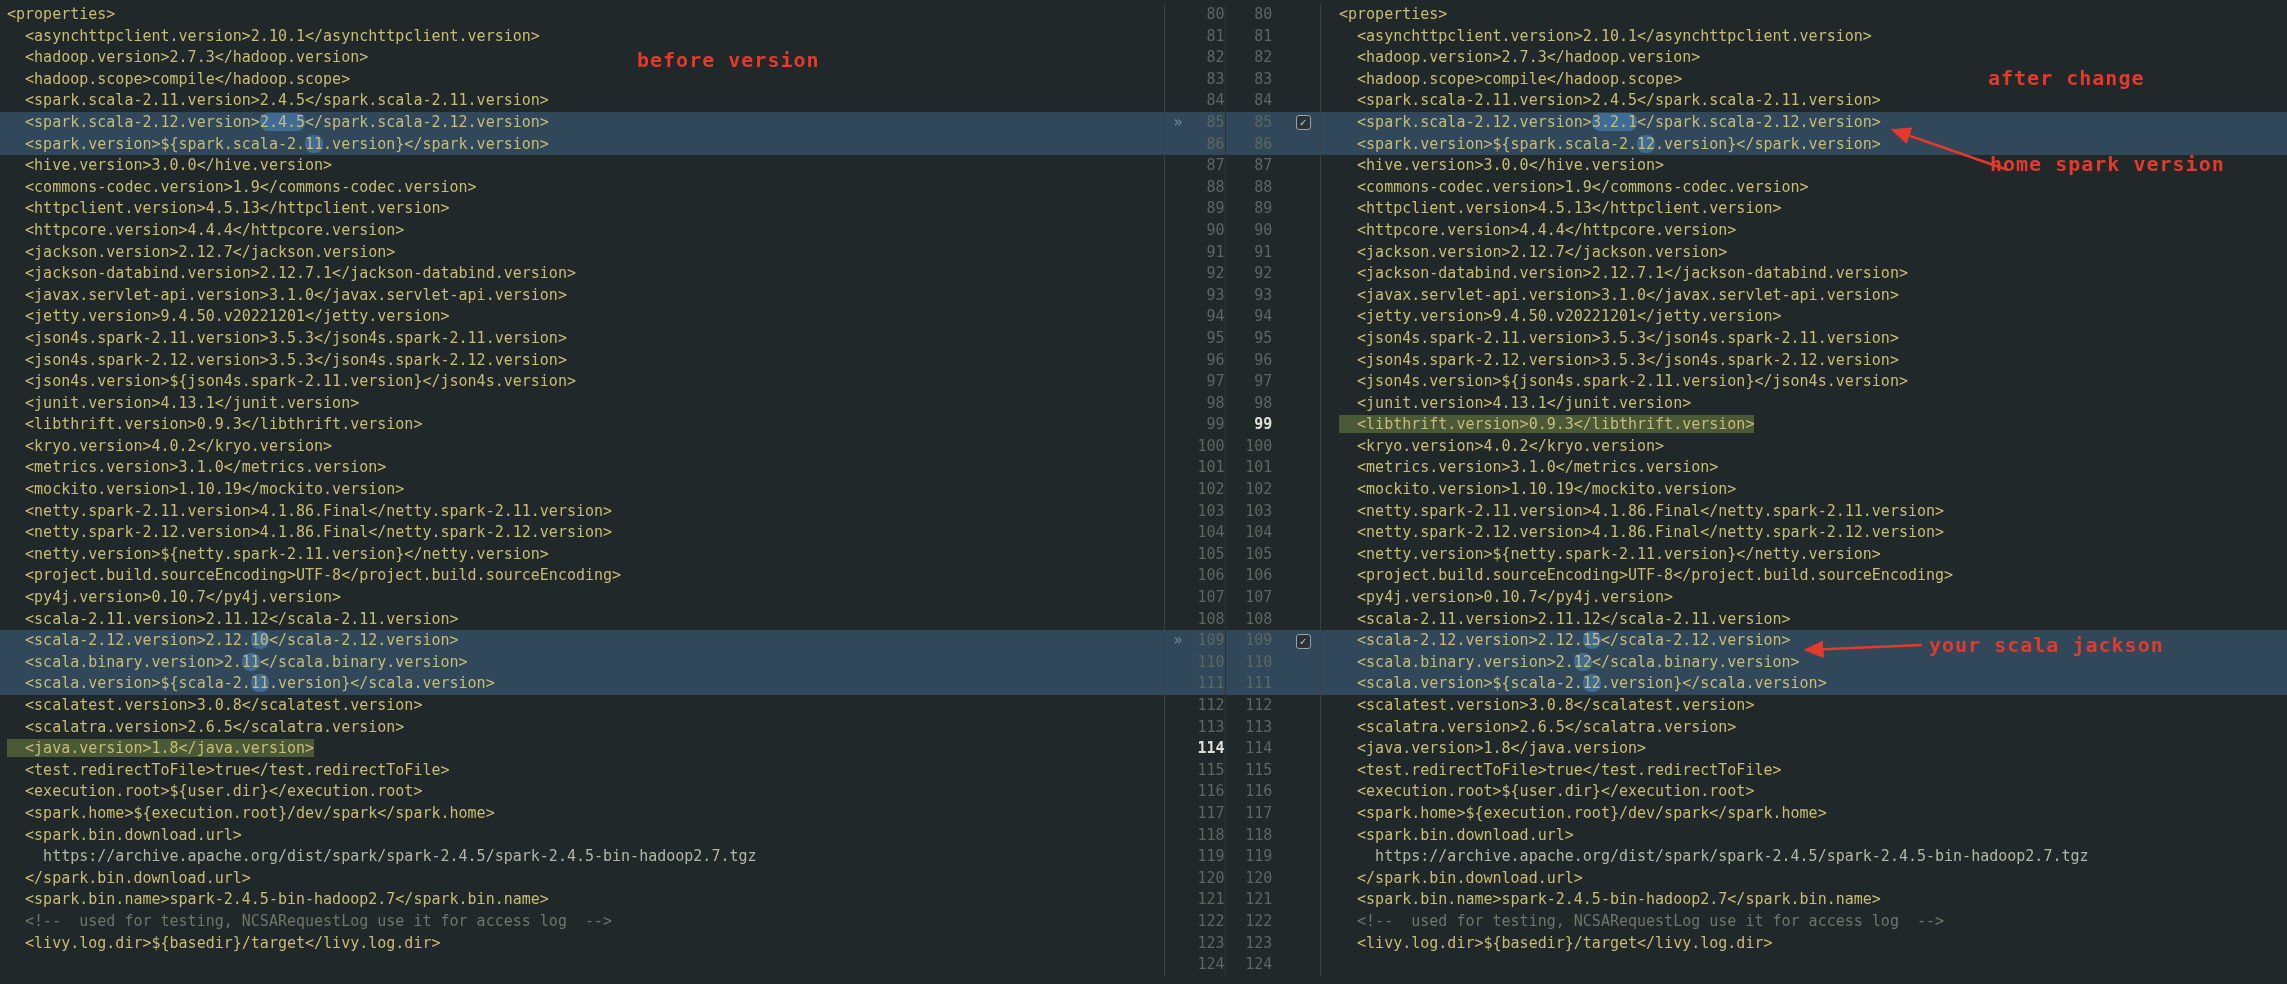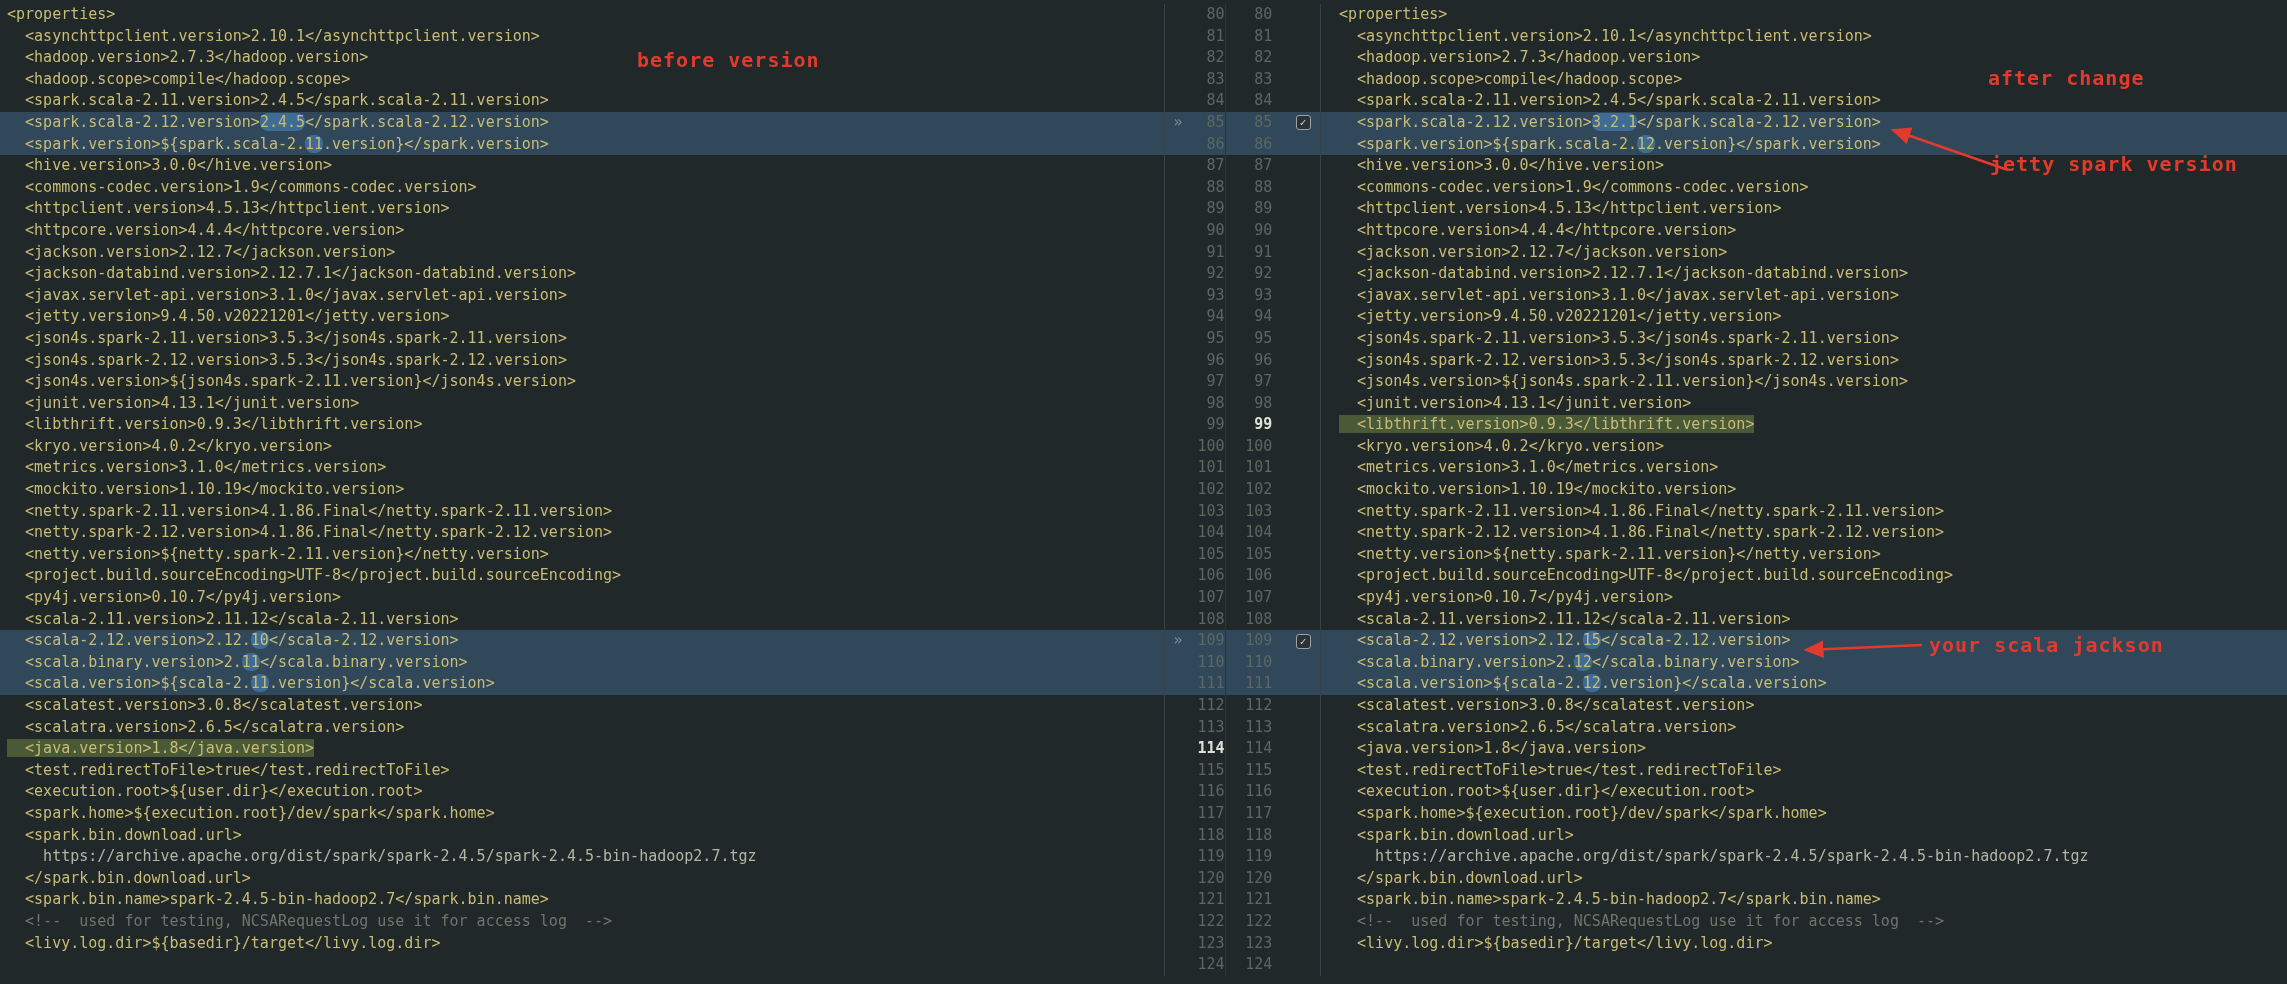--- a/index.html
+++ b/index.html
@@ -82,21 +82,21 @@
       <div class="row"><div class="code left"><span class="tok plain">    https://archive.apache.org/dist/spark/spark-2.4.5/spark-2.4.5-bin-hadoop2.7.tgz</span></div><div class="gutter"><span class="chevron"></span><span class="num">119</span><span class="num n2">119</span><span class="cbw"></span></div><div class="code right"><span class="tok plain">    https://archive.apache.org/dist/spark/spark-2.4.5/spark-2.4.5-bin-hadoop2.7.tgz</span></div></div>
       <div class="row"><div class="code left"><span class="tok">  &lt;/spark.bin.download.url&gt;</span></div><div class="gutter"><span class="chevron"></span><span class="num">120</span><span class="num n2">120</span><span class="cbw"></span></div><div class="code right"><span class="tok">  &lt;/spark.bin.download.url&gt;</span></div></div>
       <div class="row"><div class="code left"><span class="tok">  &lt;spark.bin.name&gt;spark-2.4.5-bin-hadoop2.7&lt;/spark.bin.name&gt;</span></div><div class="gutter"><span class="chevron"></span><span class="num">121</span><span class="num n2">121</span><span class="cbw"></span></div><div class="code right"><span class="tok">  &lt;spark.bin.name&gt;spark-2.4.5-bin-hadoop2.7&lt;/spark.bin.name&gt;</span></div></div>
       <div class="row"><div class="code left"><span class="tok comment">  &lt;!--  used for testing, NCSARequestLog use it for access log  --&gt;</span></div><div class="gutter"><span class="chevron"></span><span class="num">122</span><span class="num n2">122</span><span class="cbw"></span></div><div class="code right"><span class="tok comment">  &lt;!--  used for testing, NCSARequestLog use it for access log  --&gt;</span></div></div>
       <div class="row"><div class="code left"><span class="tok">  &lt;livy.log.dir&gt;${basedir}/target&lt;/livy.log.dir&gt;</span></div><div class="gutter"><span class="chevron"></span><span class="num">123</span><span class="num n2">123</span><span class="cbw"></span></div><div class="code right"><span class="tok">  &lt;livy.log.dir&gt;${basedir}/target&lt;/livy.log.dir&gt;</span></div></div>
       <div class="row"><div class="code left"><span class="tok"></span></div><div class="gutter"><span class="chevron"></span><span class="num">124</span><span class="num n2">124</span><span class="cbw"></span></div><div class="code right"><span class="tok"></span></div></div>
     </div>
 
   <div class="annot" style="left:637px;top:48px">before version</div>
   <div class="annot" style="left:1988px;top:66px">after change</div>
-  <div class="annot" style="left:1990px;top:152px">jetty spark version</div>
+  <div class="annot" style="left:1990px;top:152px">home spark version</div>
   <div class="annot" style="left:1929px;top:633px">your scala jackson</div>
 
   <svg id="arrows" width="2287" height="984">
     <defs>
       <marker id="ah" markerWidth="9" markerHeight="8" refX="7" refY="3.5" orient="auto">
         <path d="M0,0 L8,3.5 L0,7 Z" style="fill:var(--red)"></path>
       </marker>
     </defs>
     <line x1="2008" y1="170" x2="1893" y2="130" style="stroke:var(--red);stroke-width:2.5" marker-end="url(#ah)"></line>
     <line x1="1922" y1="645" x2="1806" y2="650" style="stroke:var(--red);stroke-width:2.5" marker-end="url(#ah)"></line>

